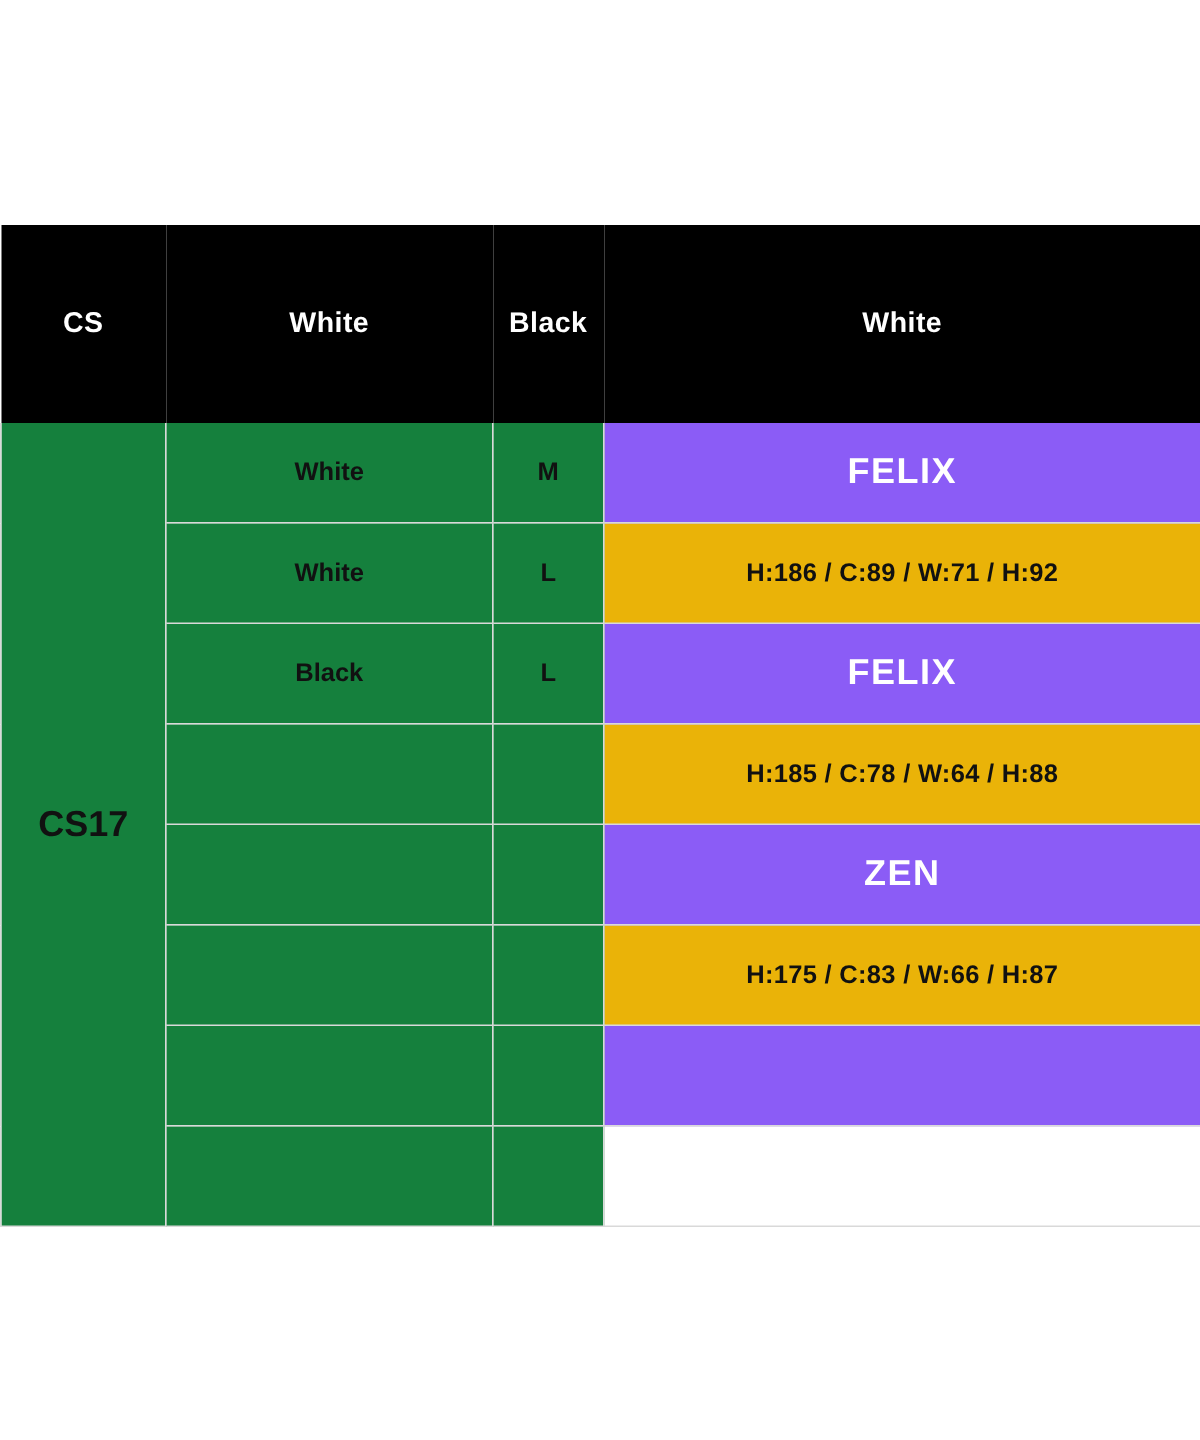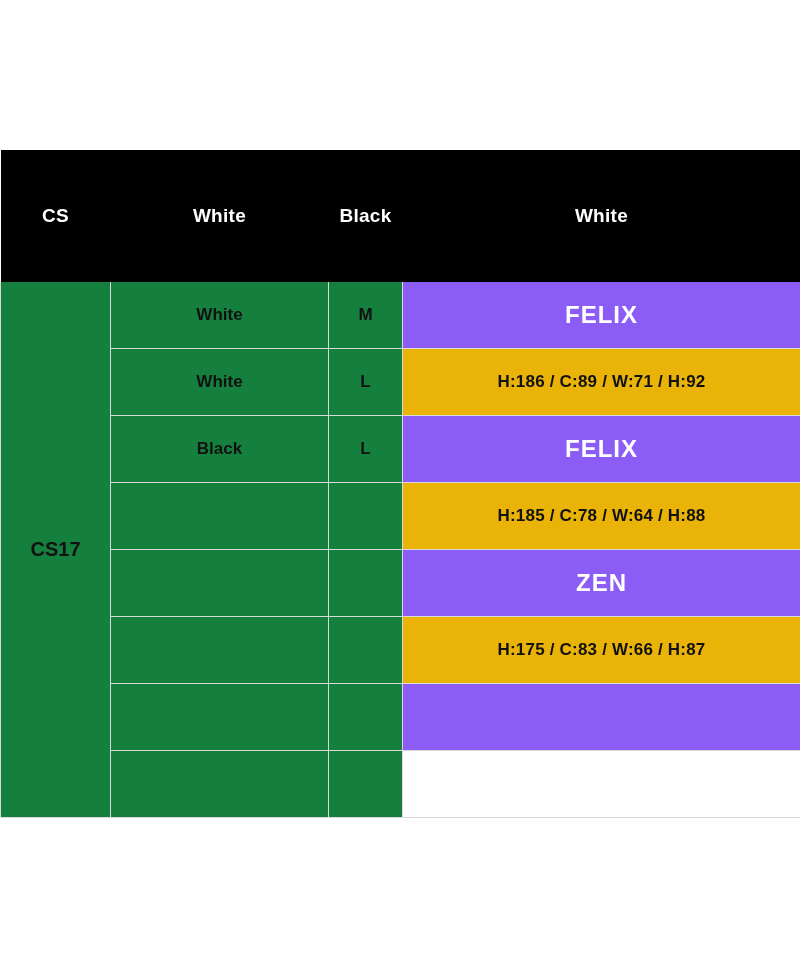--- a/index.html
+++ b/index.html
@@ -52,21 +52,21 @@
     text-align: center;
     vertical-align: middle;
     font-size: 17px;
     font-weight: bold;
     background: #15803d;
     color: #111111;
     padding: 0;
   }
 
   tbody td.cs-cell {
-    font-size: 20px;
+    font-size: 24px;
     font-weight: bold;
     border-top: none;
   }
 
   tbody td.model-name {
     background: #8b5cf6;
     color: #ffffff;
     font-size: 24px;
     letter-spacing: 1px;
   }

